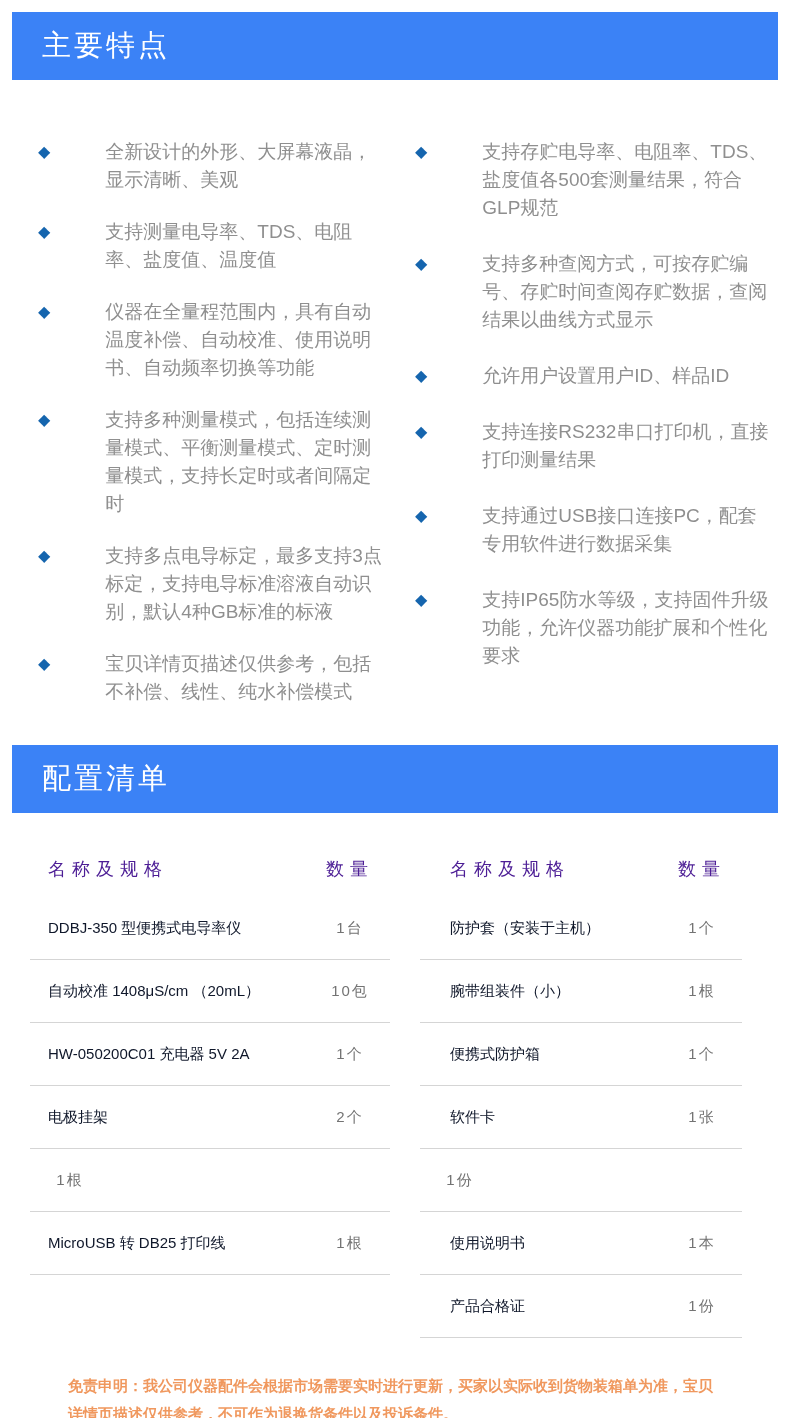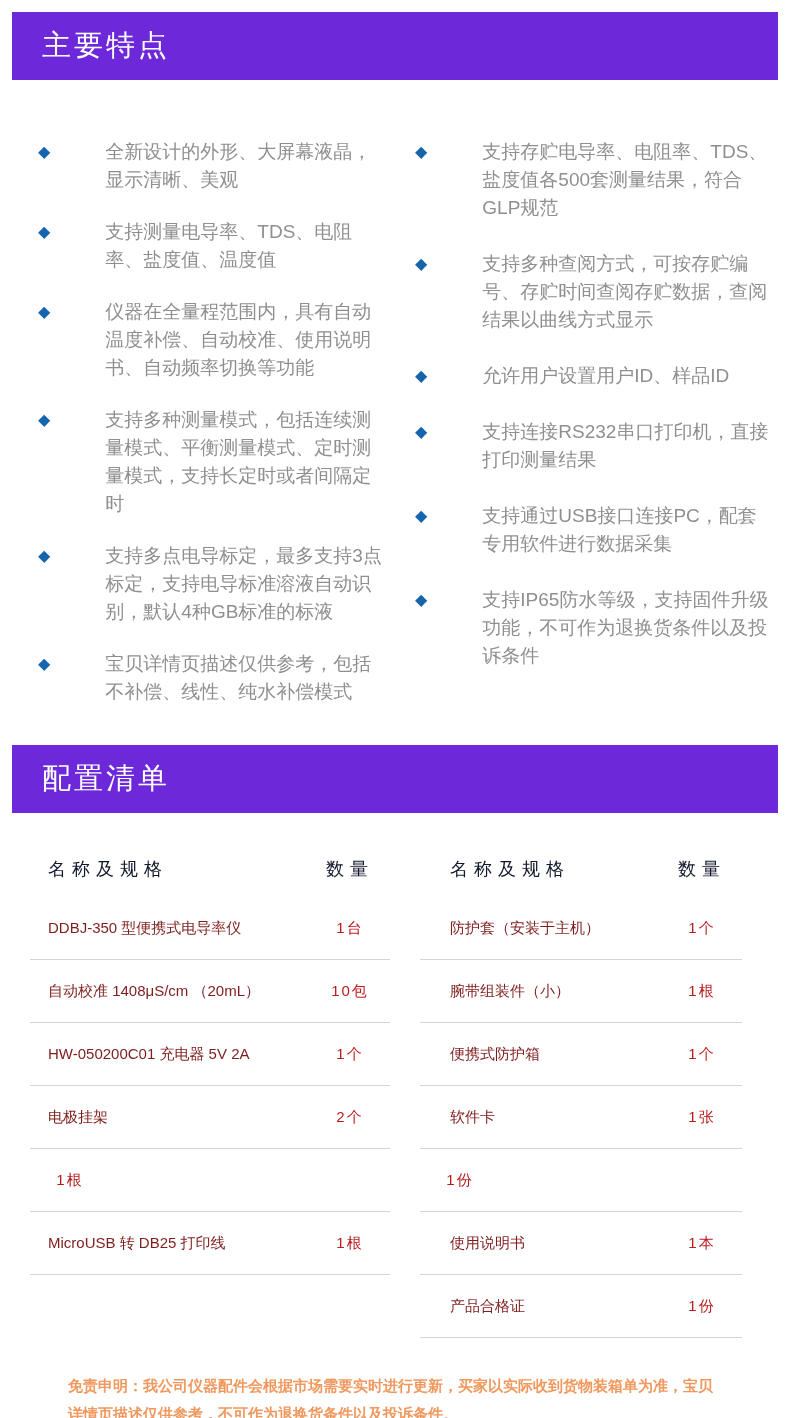--- a/index.html
+++ b/index.html
@@ -3,21 +3,21 @@
 <meta charset="utf-8">
 <style>
   * { margin:0; padding:0; box-sizing:border-box; }
   html,body { background:#ffffff; }
   body {
     width:790px; height:1418px; margin:0; overflow:hidden;
     font-family:"Liberation Sans","DejaVu Sans",sans-serif;
   }
   
   .banner {
-    margin:12px 12px 0 12px; height:68px; background:#6d28d9;
+    margin:12px 12px 0 12px; height:68px; background:#3b82f6;
     color:#ffffff; display:flex; align-items:center;
     padding-left:30px; font-size:29px; letter-spacing:3px; font-weight:normal;
   }
   
   .features { display:flex; padding-top:58px; min-height:653px; }
   .fcol { }
   .fcol-left  { width:395px; padding-left:38px; padding-right:8px; }
   .fcol-right { width:395px; padding-left:20px; padding-right:16px; }
   .feat { display:flex; margin-bottom:24px; }
   .fcol-right .feat { margin-bottom:28px; }
@@ -33,24 +33,24 @@
   .tbl-header { display:flex; align-items:center; height:56px; }
   .tbl-row {
     display:flex; align-items:center; height:63px;
     border-bottom:1px solid #d5d5d5;
   }
   .th-name, .td-name { flex:1 1 auto; }
   .th-qty, .td-qty { flex:0 0 80px; text-align:center; }
   .tbl-half-left  .th-name, .tbl-half-left  .td-name { padding-left:18px; }
   .tbl-half-right .th-name, .tbl-half-right .td-name { padding-left:30px; }
   .th-name, .th-qty {
-    font-size:18px; color:#0f172a; letter-spacing:6px; font-weight:normal;
+    font-size:18px; color:#4c1d95; letter-spacing:6px; font-weight:normal;
   }
-  .td-name { font-size:15px; color:#7f1d1d; }
-  .td-qty  { font-size:15px; color:#b91c1c; letter-spacing:2px; }
+  .td-name { font-size:15px; color:#0f172a; }
+  .td-qty  { font-size:15px; color:#737373; letter-spacing:2px; }
   
   .disclaimer {
     margin:34px 70px 0 68px; font-size:15px; line-height:28px;
     color:#f0985e; font-weight:bold;
   }
 </style>
 </head>
 <body>
 
 <div class="banner">
@@ -101,21 +101,21 @@
     <div class="feat">
       <span class="diamond">◆</span>
       <span class="feat-text">支持连接RS232串口打印机，直接打印测量结果</span>
     </div>
     <div class="feat">
       <span class="diamond">◆</span>
       <span class="feat-text">支持通过USB接口连接PC，配套专用软件进行数据采集</span>
     </div>
     <div class="feat">
       <span class="diamond">◆</span>
-      <span class="feat-text">支持IP65防水等级，支持固件升级功能，不可作为退换货条件以及投诉条件</span>
+      <span class="feat-text">支持IP65防水等级，支持固件升级功能，允许仪器功能扩展和个性化要求</span>
     </div>
   </div>
 </div>
 
 <div class="banner">
   <span>配置清单</span>
 </div>
 
 <div class="config-table">
 

